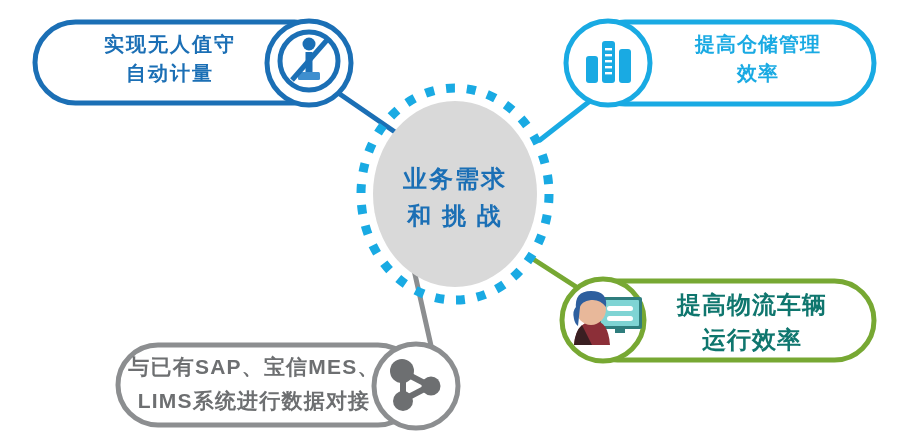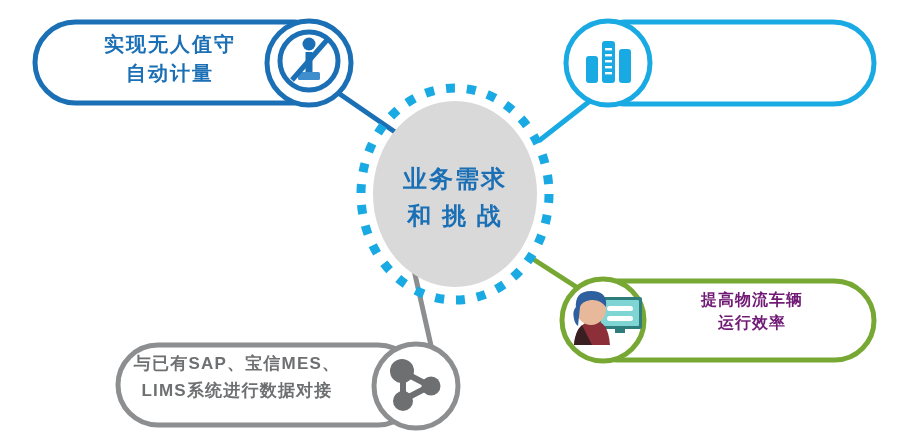--- a/index.html
+++ b/index.html
@@ -47,29 +47,29 @@
     top: 30px;
     width: 220px;
     font-size: 20px;
     color: #19aae3;
     letter-spacing: 1px;
   }
   #label-logistics {
     left: 640px;
     top: 288px;
     width: 224px;
-    font-size: 16px;
-    color: #701a75;
+    font-size: 24px;
+    color: #0f766e;
     letter-spacing: 1px;
   }
   #label-integration {
-    left: 87px;
+    left: 104px;
     top: 350px;
     width: 300px;
-    font-size: 17px;
+    font-size: 21px;
     color: #6d6f71;
     letter-spacing: 1.2px;
     line-height: 1.6;
   }
   #label-center {
     left: 370px;
     top: 160px;
     width: 170px;
     font-size: 24px;
     color: #1b6fb5;
@@ -150,20 +150,22 @@
         <circle cx="402" cy="371" r="12" fill="#6d6f71"></circle>
         <circle cx="403" cy="401" r="10" fill="#6d6f71"></circle>
         <circle cx="431" cy="386" r="9.5" fill="#6d6f71"></circle>
       </g>
     </g>
   </svg>
 
   <div class="node-label" id="label-unattended">实现无人值守
 自动计量</div>
 
+  <div class="node-label" id="label-warehouse">提高仓储管理
+效率</div>
 
   <div class="node-label" id="label-logistics">提高物流车辆
 运行效率</div>
 
   <div class="node-label" id="label-integration">与已有SAP、宝信MES、
 LIMS系统进行数据对接</div>
 
   <div class="node-label" id="label-center">业务需求
 和 挑 战</div>
 

